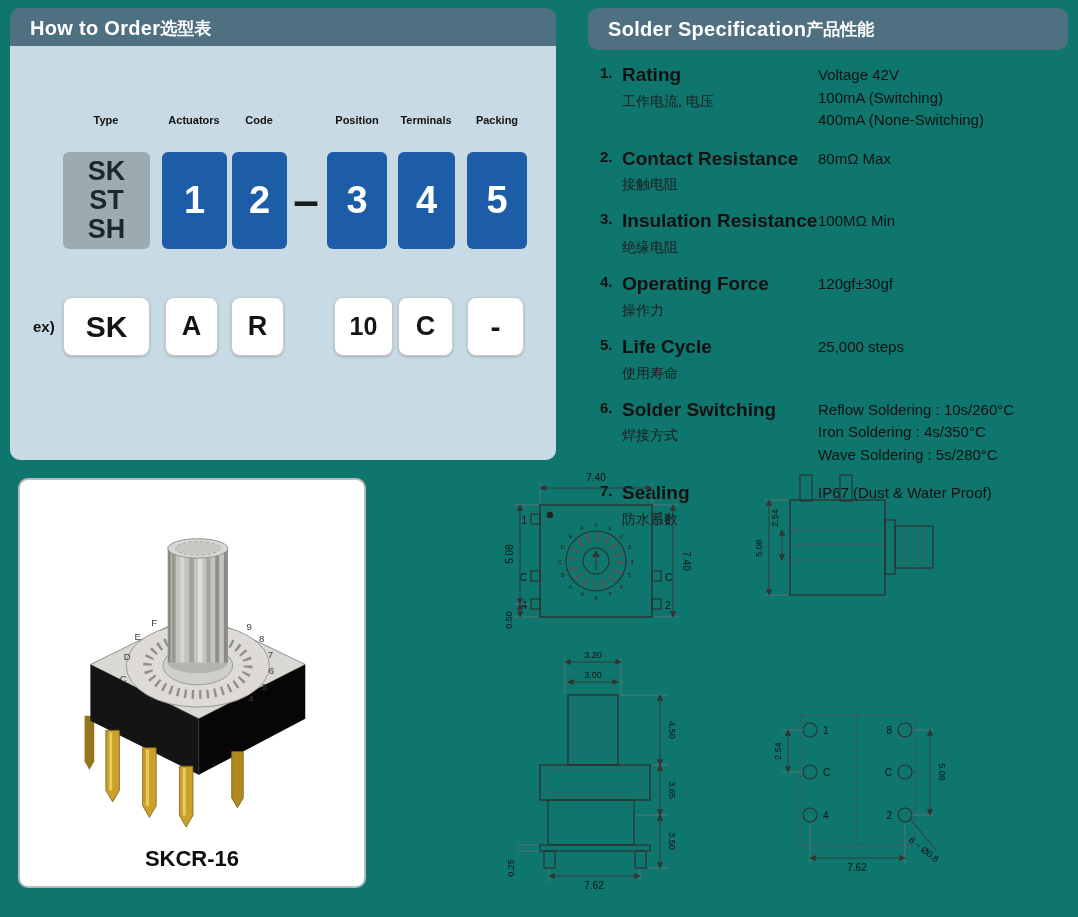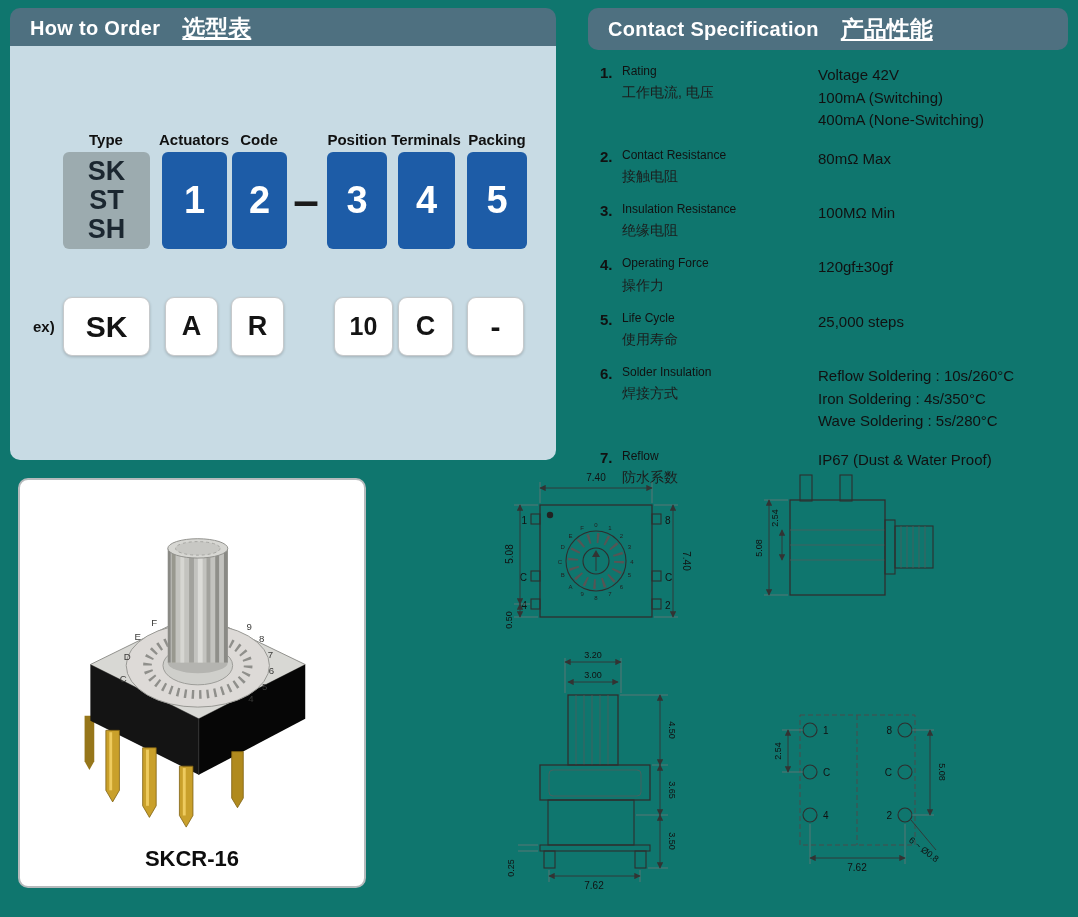--- a/index.html
+++ b/index.html
@@ -3,46 +3,46 @@
 <meta charset="utf-8">
 <style>
   html,body{margin:0;padding:0;background:#fff;}
   .page{position:relative;width:1078px;height:917px;background:#0f766e;
         font-family:"Liberation Sans","DejaVu Sans",sans-serif;color:#111;overflow:hidden;padding-left:24px;}
 
   
   .panel-header{position:absolute;display:flex;align-items:center;background:#4e7080;color:#fff;
                 border-radius:10px;padding:0 20px;box-sizing:border-box;}
   .ph-title{font-size:20px;font-weight:bold;letter-spacing:.3px;}
-  .ph-zh{font-size:23px;font-weight:600;margin-left:22px;text-decoration:underline;}
+  .ph-zh{font-size:17px;font-weight:600;}
 
   
   .hto-body{position:absolute;left:10px;top:46px;width:546px;height:414px;background:#c8dbe4;
             border-radius:0 0 10px 10px;}
   .hto-header{left:10px;top:8px;width:546px;height:40px;border-radius:10px 10px 0 0;}
-  .col-label{position:absolute;top:85px;transform:translateX(-50%);font-size:15px;font-weight:bold;color:#101010;white-space:nowrap;}
+  .col-label{position:absolute;top:68px;transform:translateX(-50%);font-size:11px;font-weight:bold;color:#101010;white-space:nowrap;}
   .type-box{position:absolute;top:106px;height:97px;background:#9cabaf;border-radius:6px;
             display:flex;flex-direction:column;align-items:center;justify-content:center;
             font-weight:bold;font-size:27px;line-height:1.08;color:#1b2730;}
   .num-box{position:absolute;top:106px;height:97px;background:#1d5ca7;border-radius:6px;
            display:flex;align-items:center;justify-content:center;color:#fff;font-weight:bold;font-size:38px;}
   .dash-sep{position:absolute;left:280px;top:128px;width:32px;height:52px;display:flex;align-items:center;
             justify-content:center;font-size:46px;font-weight:bold;color:#1b1b1b;}
   .ex-label{position:absolute;left:16px;top:272px;font-size:15px;font-weight:bold;color:#111;margin-left:7px;}
   .ex-box{position:absolute;top:251px;height:59px;background:#fff;border:1px solid #c6c9cb;border-radius:9px;
           box-shadow:0 1px 3px rgba(0,0,0,.20);display:flex;align-items:center;justify-content:center;
           font-weight:bold;color:#141414;box-sizing:border-box;}
 
   
   .gs-header{left:588px;top:8px;width:480px;height:42px;border-radius:10px;}
   .spec-list{position:absolute;left:600px;top:64px;width:472px;}
   .spec-item{display:flex;margin-bottom:16px;}
   .spec-left{width:218px;display:flex;flex:none;}
   .spec-num{font-weight:bold;font-size:15px;width:22px;flex:none;}
-  .spec-label{font-weight:normal;font-size:12px;line-height:1.2;}
+  .spec-label{font-weight:bold;font-size:19px;line-height:1.2;}
   .spec-zh{font-size:14px;color:#1c1c1c;margin-top:6px;}
   .spec-value{font-size:15px;line-height:1.5;white-space:pre-line;flex:1;}
 
   
   .photo-box{position:absolute;left:18px;top:478px;width:348px;height:410px;background:#fff;
              border:2px solid #b6babc;border-radius:10px;box-sizing:border-box;}
   .photo-caption{position:absolute;left:0;right:0;bottom:14px;text-align:center;
                  font-size:22px;font-weight:bold;color:#0d0d0d;}
   .photo-svg{position:absolute;left:22px;top:18px;}
 
@@ -94,21 +94,21 @@
     <span class="ex-label">ex)</span>
     <div class="ex-box" style="left:53px;width:87px;font-size:30px">SK</div>
     <div class="ex-box" style="left:155px;width:53px;font-size:27px">A</div>
     <div class="ex-box" style="left:221px;width:53px;font-size:27px">R</div>
     <div class="ex-box" style="left:324px;width:59px;font-size:25px">10</div>
     <div class="ex-box" style="left:388px;width:55px;font-size:27px">C</div>
     <div class="ex-box" style="left:457px;width:57px;font-size:30px">-</div>
   </div>
 
   <div class="panel-header gs-header">
-    <span class="ph-title">Contact Specification</span>
+    <span class="ph-title">Solder Specification</span>
     <span class="ph-zh">产品性能</span>
   </div>
 
   <div class="spec-list">
     <div class="spec-item">
       <div class="spec-left">
           <span class="spec-num">1.</span>
         <div>
             <div class="spec-label">Rating</div>
              <div class="spec-zh">工作电流, 电压</div>
@@ -155,33 +155,33 @@
             <div class="spec-label">Life Cycle</div>
              <div class="spec-zh">使用寿命</div>
           </div>
         </div>
       <div class="spec-value">25,000 steps</div>
     </div>
     <div class="spec-item">
       <div class="spec-left">
           <span class="spec-num">6.</span>
         <div>
-            <div class="spec-label">Solder Insulation</div>
+            <div class="spec-label">Solder Switching</div>
              <div class="spec-zh">焊接方式</div>
           </div>
         </div>
       <div class="spec-value">Reflow Soldering : 10s/260°C
 Iron Soldering : 4s/350°C
 Wave Soldering : 5s/280°C</div>
     </div>
     <div class="spec-item">
       <div class="spec-left">
           <span class="spec-num">7.</span>
         <div>
-            <div class="spec-label">Reflow</div>
+            <div class="spec-label">Sealing</div>
              <div class="spec-zh">防水系数</div>
           </div>
         </div>
       <div class="spec-value">IP67 (Dust &amp; Water Proof)</div>
     </div>
   </div>
 
   <div class="photo-box">
     <svg class="photo-svg" width="300" height="334" viewBox="0 0 310 345">
 

